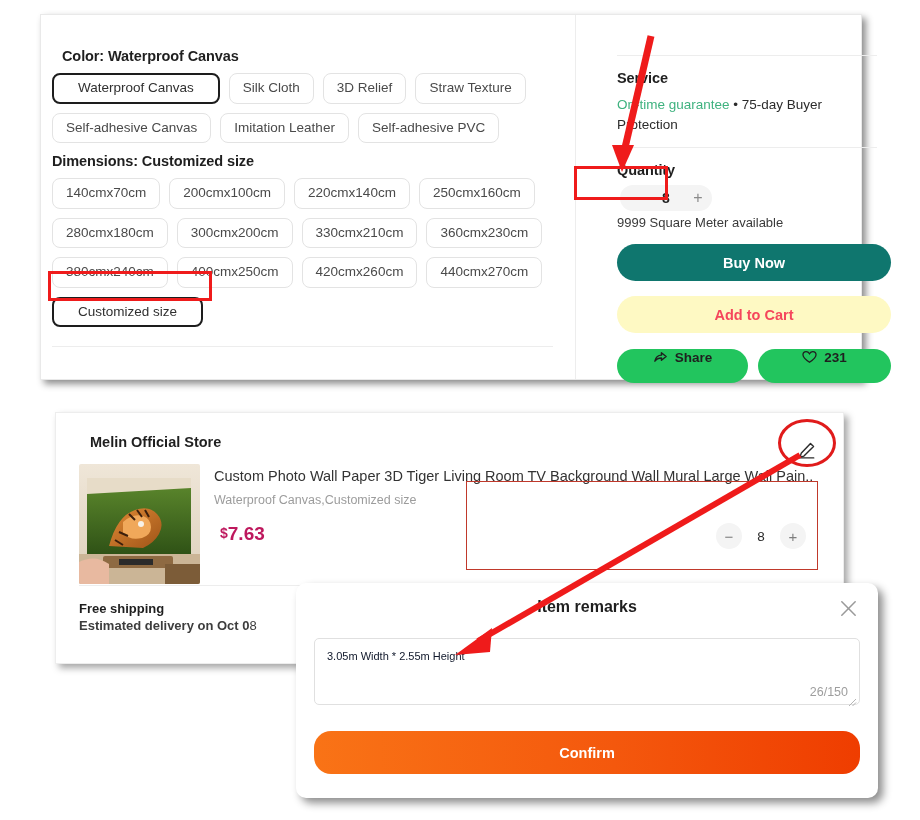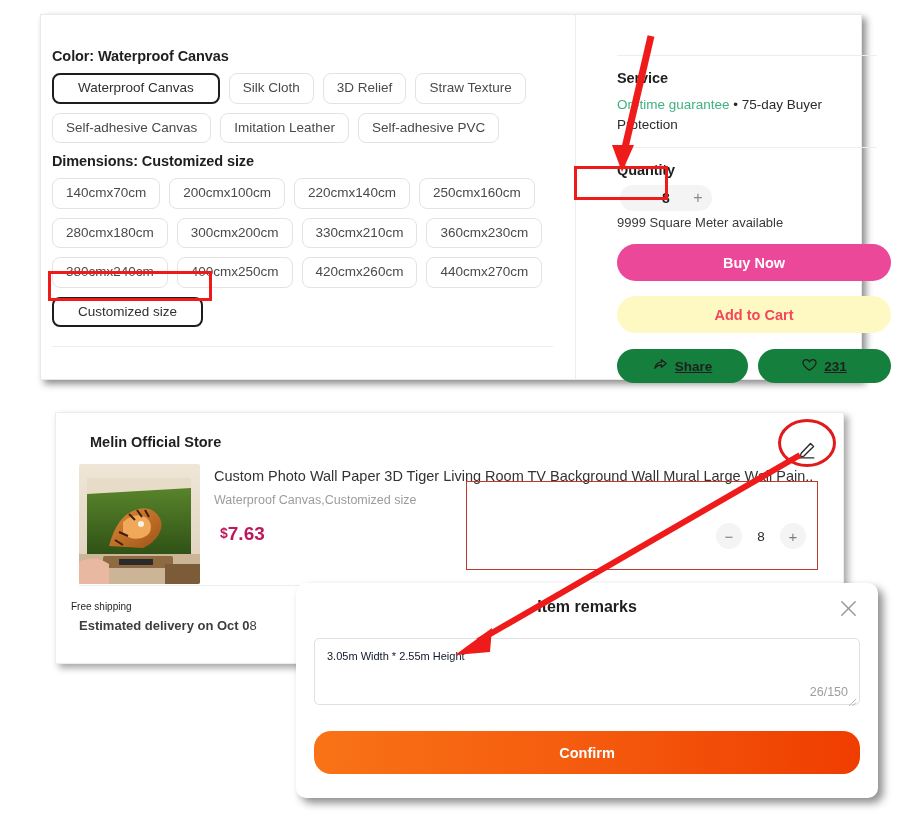--- a/index.html
+++ b/index.html
@@ -26,21 +26,21 @@
     font-size:14.5px;font-weight:bold;color:#1f1f1f;letter-spacing:-.1px;
   }
   .chip-row{display:flex;flex-wrap:wrap;gap:9px;}
   .chip{
     border:1px solid #e3e3e3;border-radius:8px;background:#fff;
     font-size:13.5px;color:#4a4a4a;padding:7px 13px 8px;
     line-height:1;white-space:nowrap;
   }
   .chip.selected{border:2px solid #1d1d1d;padding:6px 24px 7px;color:#303030;}
 
-  #color-title{position:absolute;left:0;top:33px;}
+  #color-title{position:absolute;left:10px;top:33px;}
   #color-chips{position:absolute;left:0;top:58px;width:500px;}
   #dim-title{position:absolute;left:0;top:138px;}
   #dim-chips{position:absolute;left:0;top:163px;width:500px;}
   #top-divider{position:absolute;left:0;top:331px;width:501px;height:1px;background:#ededed;}
 
   
   #svc-divider-top{position:absolute;left:41px;top:40px;width:260px;height:1px;background:#ededed;}
   #svc-title{position:absolute;left:41px;top:55px;}
   #svc-text{position:absolute;left:41px;top:80px;width:228px;font-size:13.5px;
             line-height:20px;color:#2b2b2b;}
@@ -59,26 +59,26 @@
   .step-btn.right{border-radius:0 13px 13px 0;}
   #qty-value{width:36px;text-align:center;font-size:14px;font-weight:bold;color:#222;
              background:#f4f4f4;height:26px;line-height:26px;}
   #stock-text{position:absolute;left:41px;top:200px;font-size:13px;color:#3a3a3a;}
 
   .big-btn{
     position:absolute;left:41px;width:274px;height:37px;border-radius:19px;
     border:none;font-size:14.5px;font-weight:bold;display:flex;
     align-items:center;justify-content:center;
   }
-  #buy-now{top:229px;background:#ec4899;color:#fff;}
+  #buy-now{top:229px;background:#0f766e;color:#fff;}
   #add-cart{top:281px;background:#fef9c3;color:#f5465c;}
   .small-btn{
-    position:absolute;height:34px;border-radius:18px;background:#15803d;
-    display:flex;align-items:center;justify-content:center;gap:7px;
-    font-size:13.5px;font-weight:bold;color:#1f1f1f;border:none;text-decoration:underline;
+    position:absolute;height:34px;border-radius:18px;background:#22c55e;
+    display:flex;align-items:flex-start;justify-content:center;gap:7px;
+    font-size:13.5px;font-weight:bold;color:#1f1f1f;border:none;
   }
   #share-btn{left:41px;top:334px;width:131px;}
   #like-btn{left:182px;top:334px;width:133px;}
 
   
   #cart-card{
     left:55px;top:412px;width:789px;height:252px;
     box-shadow:4px 4px 7px rgba(0,0,0,.35);
     border:1px solid #ededed;box-sizing:border-box;
   }
@@ -89,21 +89,21 @@
   #prod-title{position:absolute;left:158px;top:55px;width:600px;font-size:14.5px;color:#333;
               white-space:nowrap;overflow:hidden;}
   #prod-variant{position:absolute;left:158px;top:80px;font-size:12.5px;color:#9c9c9c;}
   #prod-price{position:absolute;left:164px;top:110px;font-size:19px;font-weight:bold;color:#be185d;}
   #prod-price .cur{font-size:14px;vertical-align:2px;}
   #cart-stepper{position:absolute;left:660px;top:110px;display:flex;align-items:center;gap:6px;}
   .rstep{width:26px;height:26px;border-radius:50%;background:#f4f4f4;border:none;
          display:flex;align-items:center;justify-content:center;font-size:15px;color:#7d7d7d;}
   #cart-qty{width:26px;text-align:center;font-size:13.5px;color:#2b2b2b;}
   #cart-divider{position:absolute;left:23px;top:172px;width:742px;height:1px;background:#ededed;}
-  #ship-free{position:absolute;left:15px;top:188px;font-size:10px;font-weight:normal;color:#1f1f1f;}
+  #ship-free{position:absolute;left:23px;top:188px;font-size:13px;font-weight:bold;color:#1f1f1f;}
   #ship-est{position:absolute;left:23px;top:205px;font-size:13px;font-weight:bold;color:#3d3d3d;}
   #ship-est .day{font-weight:normal;}
 
   
   #modal{
     left:296px;top:583px;width:582px;height:215px;border-radius:10px;
     box-shadow:5px 5px 9px rgba(0,0,0,.45);background:#fff;
   }
   #modal-title{position:absolute;left:0;right:0;top:15px;text-align:center;
                font-size:16px;font-weight:bold;color:#1f1f1f;}

